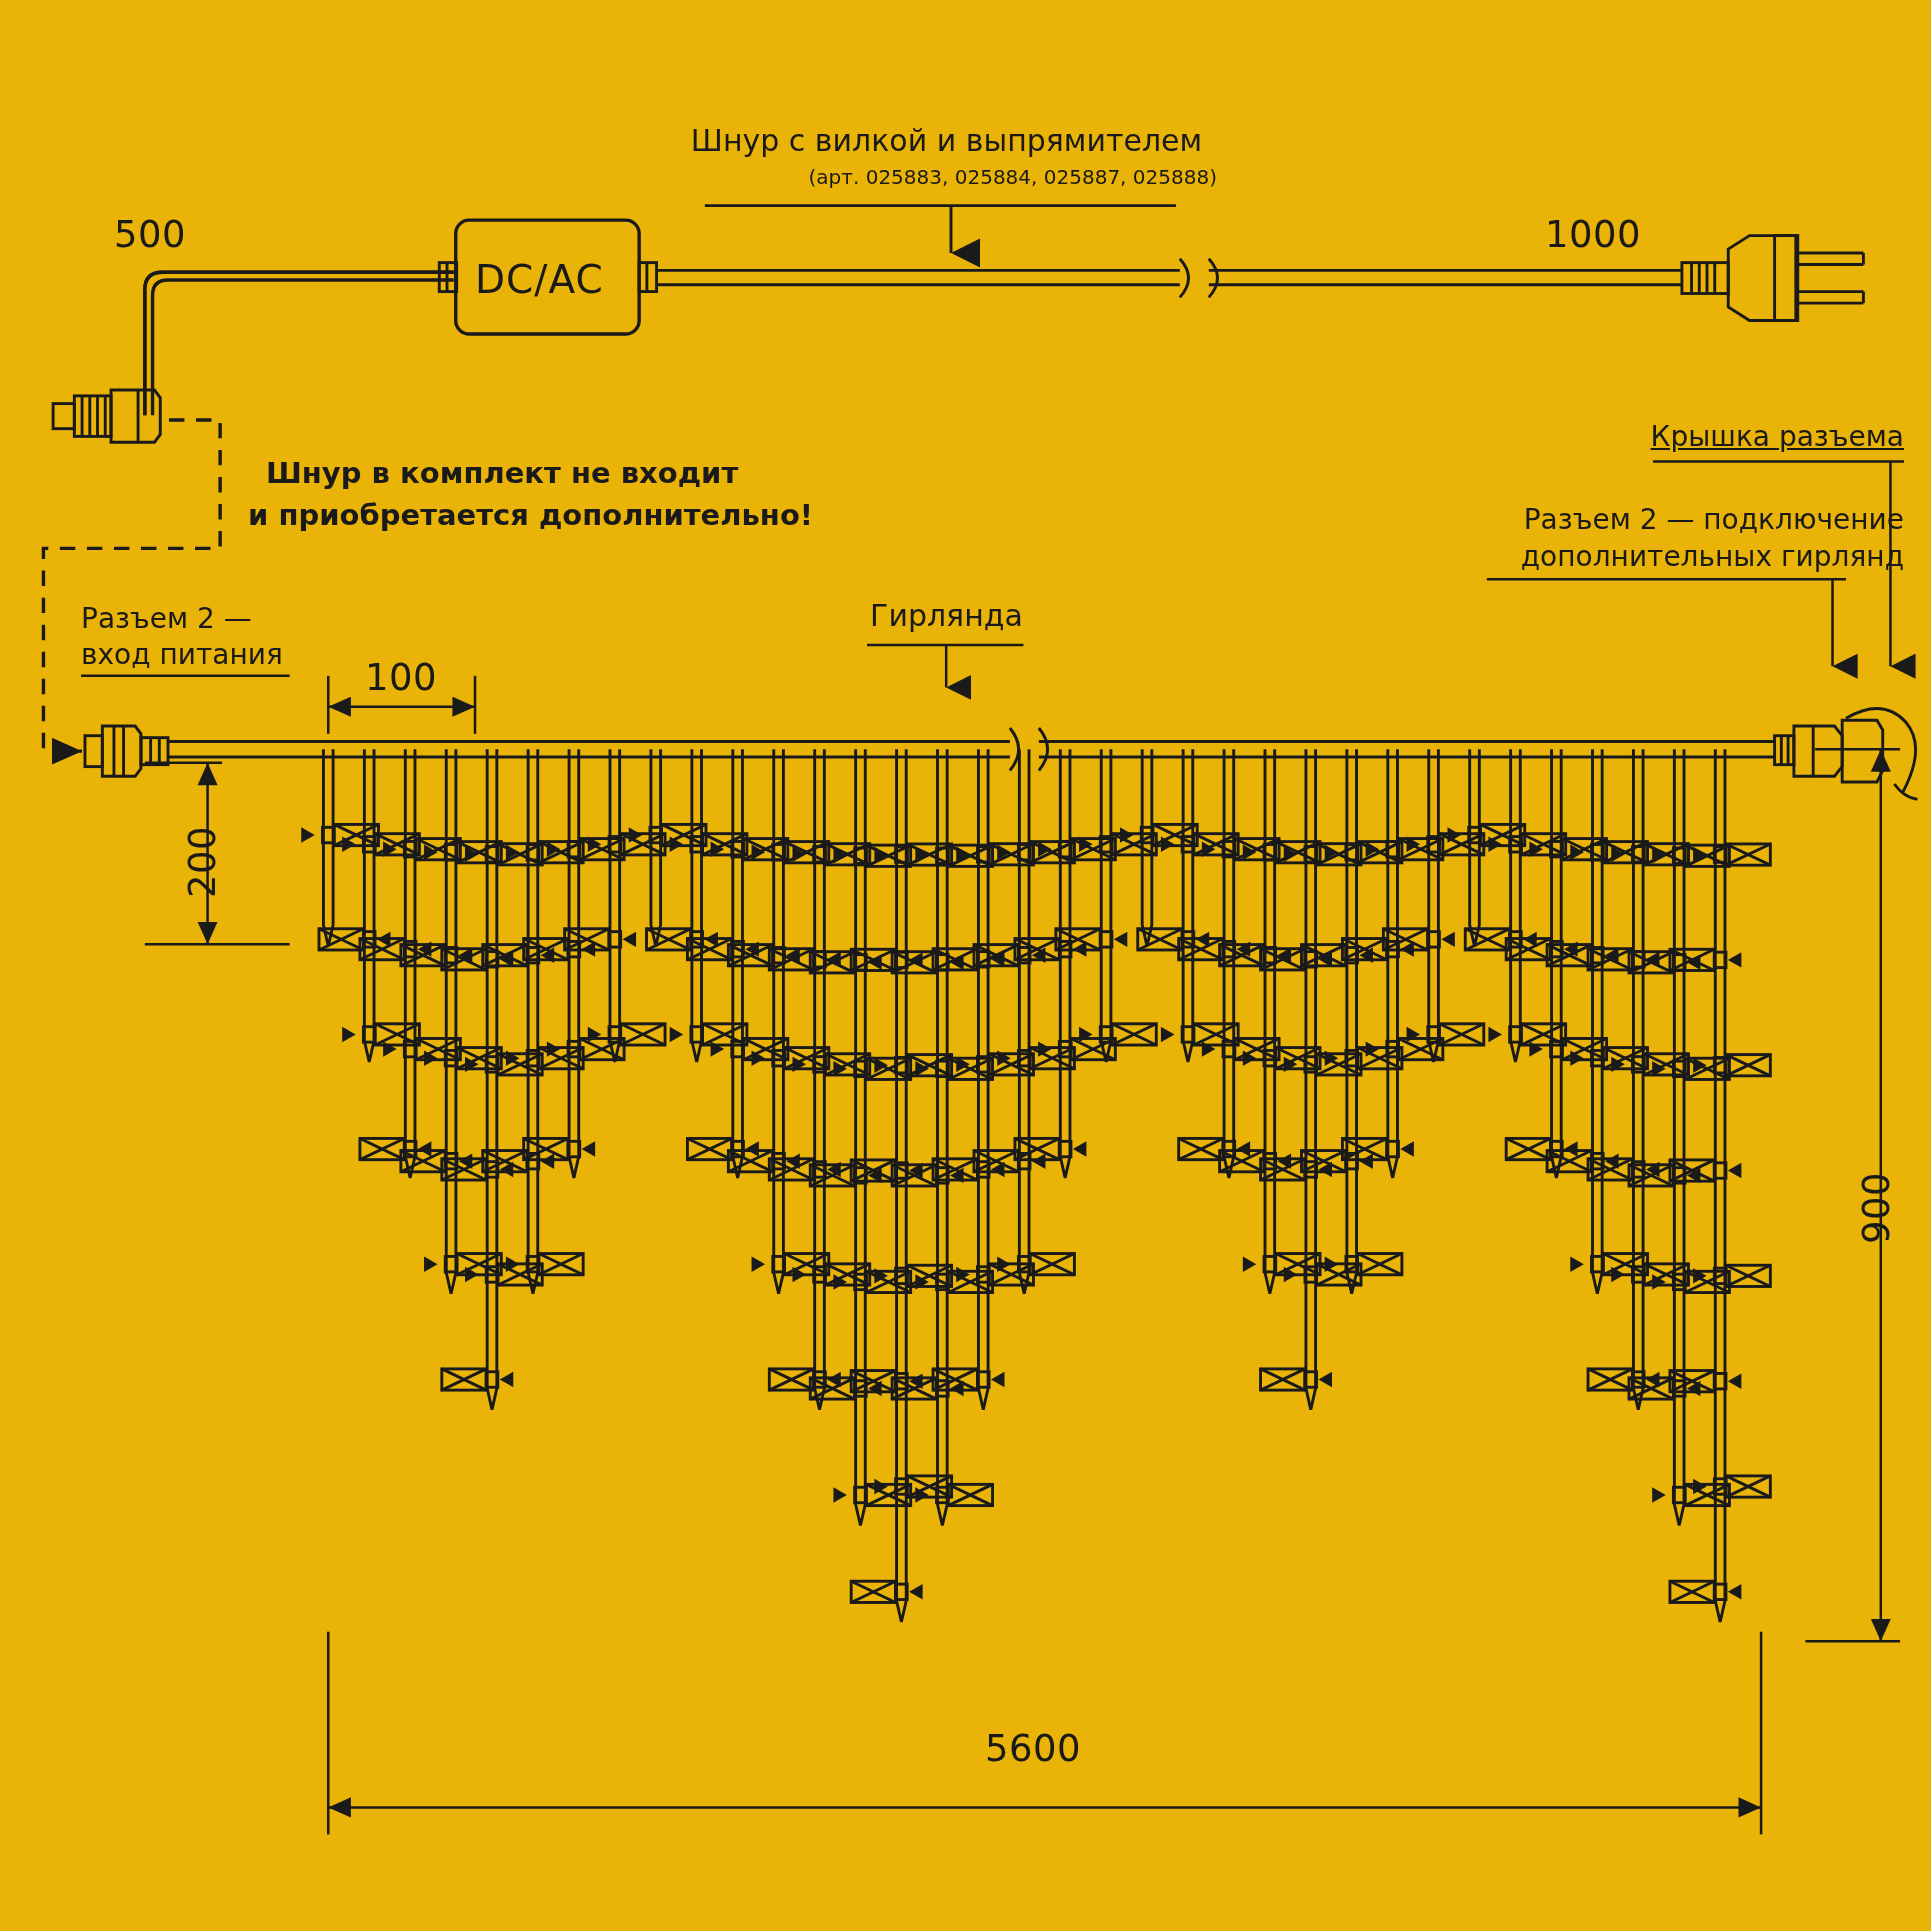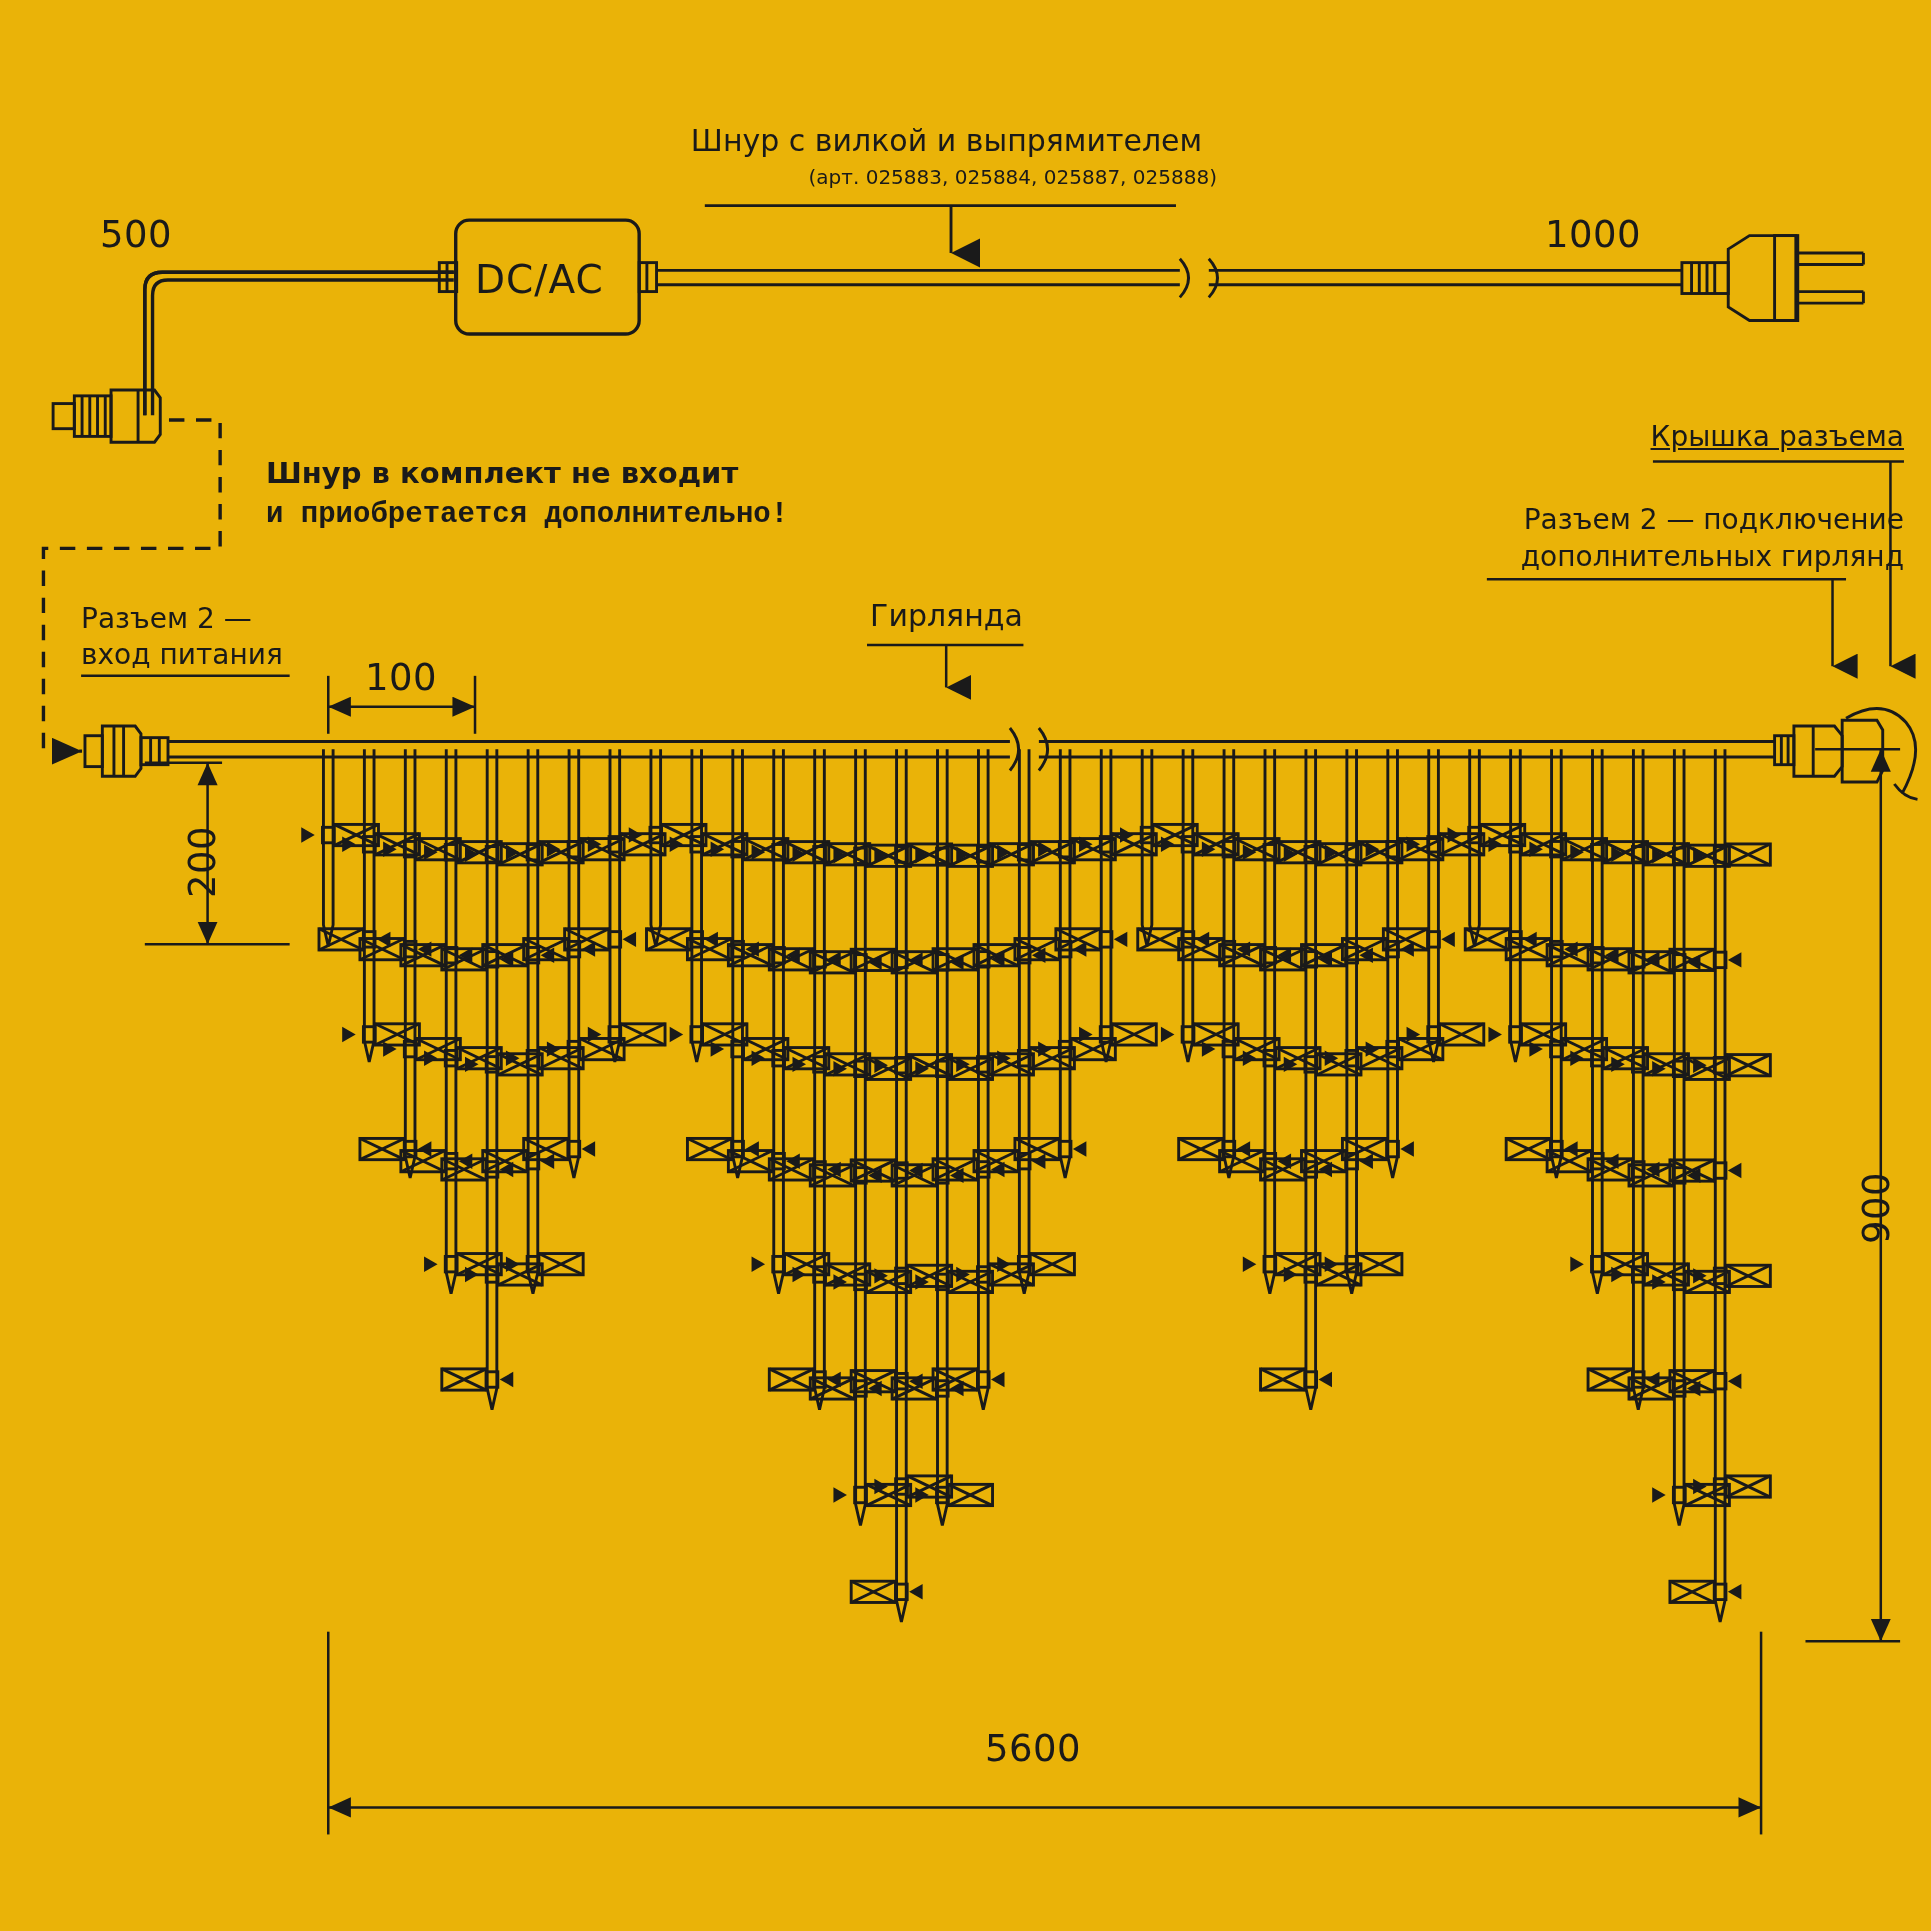--- a/index.html
+++ b/index.html
@@ -1426,26 +1426,26 @@
         <line x1="130" y1="278" x2="130" y2="278"></line>
       </g>
     </g>
   </svg>
 
   <div class="lbl anno" style="left:676px; top:124px; width:541px;">Шнур с вилкой и выпрямителем</div>
   <div class="lbl anno-small" style="left:676px; top:166px; width:541px;">(арт. 025883, 025884, 025887, 025888)</div>
 
   <div class="lbl dcac" style="left:475px; top:258px; width:145px; ">DC/AC</div>
 
-  <div class="lbl dim" style="left:100px; top:214px;">500</div>
+  <div class="lbl dim" style="left:114px; top:214px;">500</div>
 
   <div class="lbl dim" style="left:1545px; top:214px;">1000</div>
 
   <div class="lbl anno-bold" style="left:266px; top:452px;">Шнур в комплект не входит</div>
-  <div class="lbl anno-bold" style="left:266px; top:494px;font-family:Liberation Mono, monospace;">и приобретается дополнительно!</div>
+  <div class="lbl anno-bold" style="left:248px; top:494px;">и приобретается дополнительно!</div>
 
   <div class="lbl anno-left" style="left:81px; top:599px;">Разъем 2 —</div>
   <div class="lbl anno-left" style="left:81px; top:635px;">вход питания</div>
 
   <div class="lbl anno" style="left:850px; top:599px; width:193px;">Гирлянда</div>
 
   <div class="lbl anno-right" style="left:1402px; top:417px; width:502px;text-decoration:underline;">Крышка разъема</div>
 
   <div class="lbl anno-right" style="left:1344px; top:500px; width:560px;">Разъем 2 — подключение</div>
   <div class="lbl anno-right" style="left:1344px; top:537px; width:560px;">дополнительных гирлянд</div>

